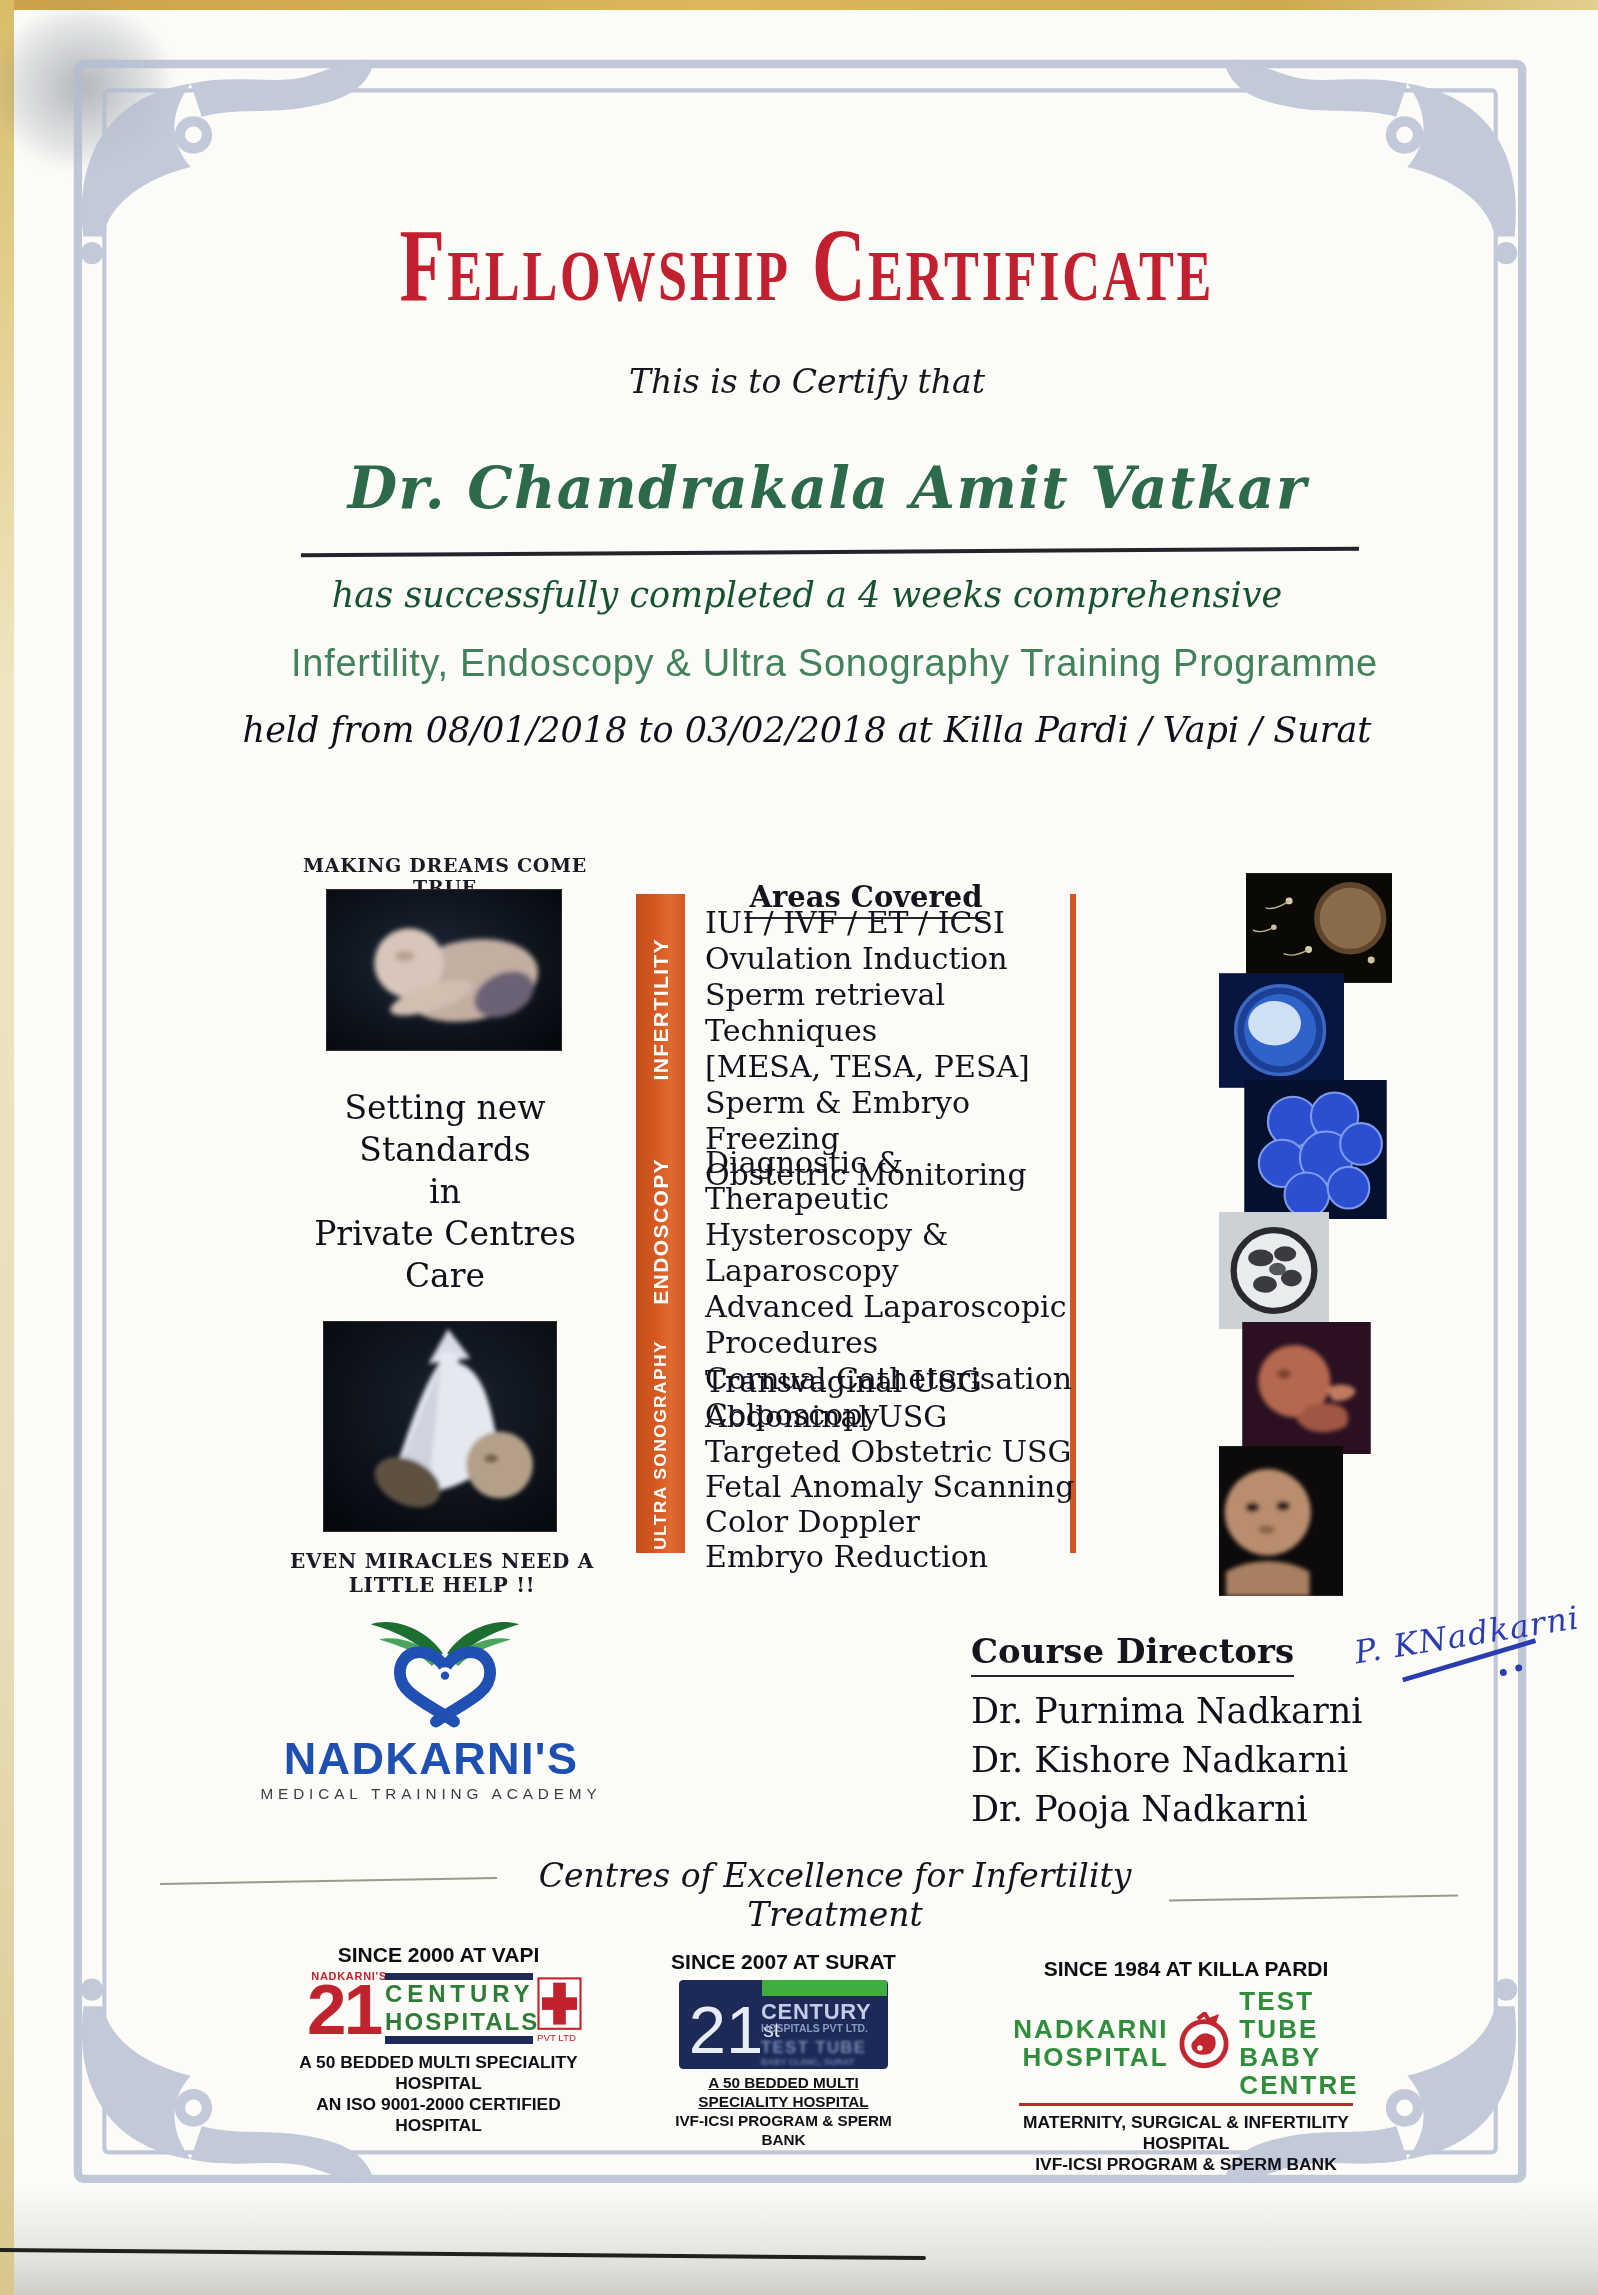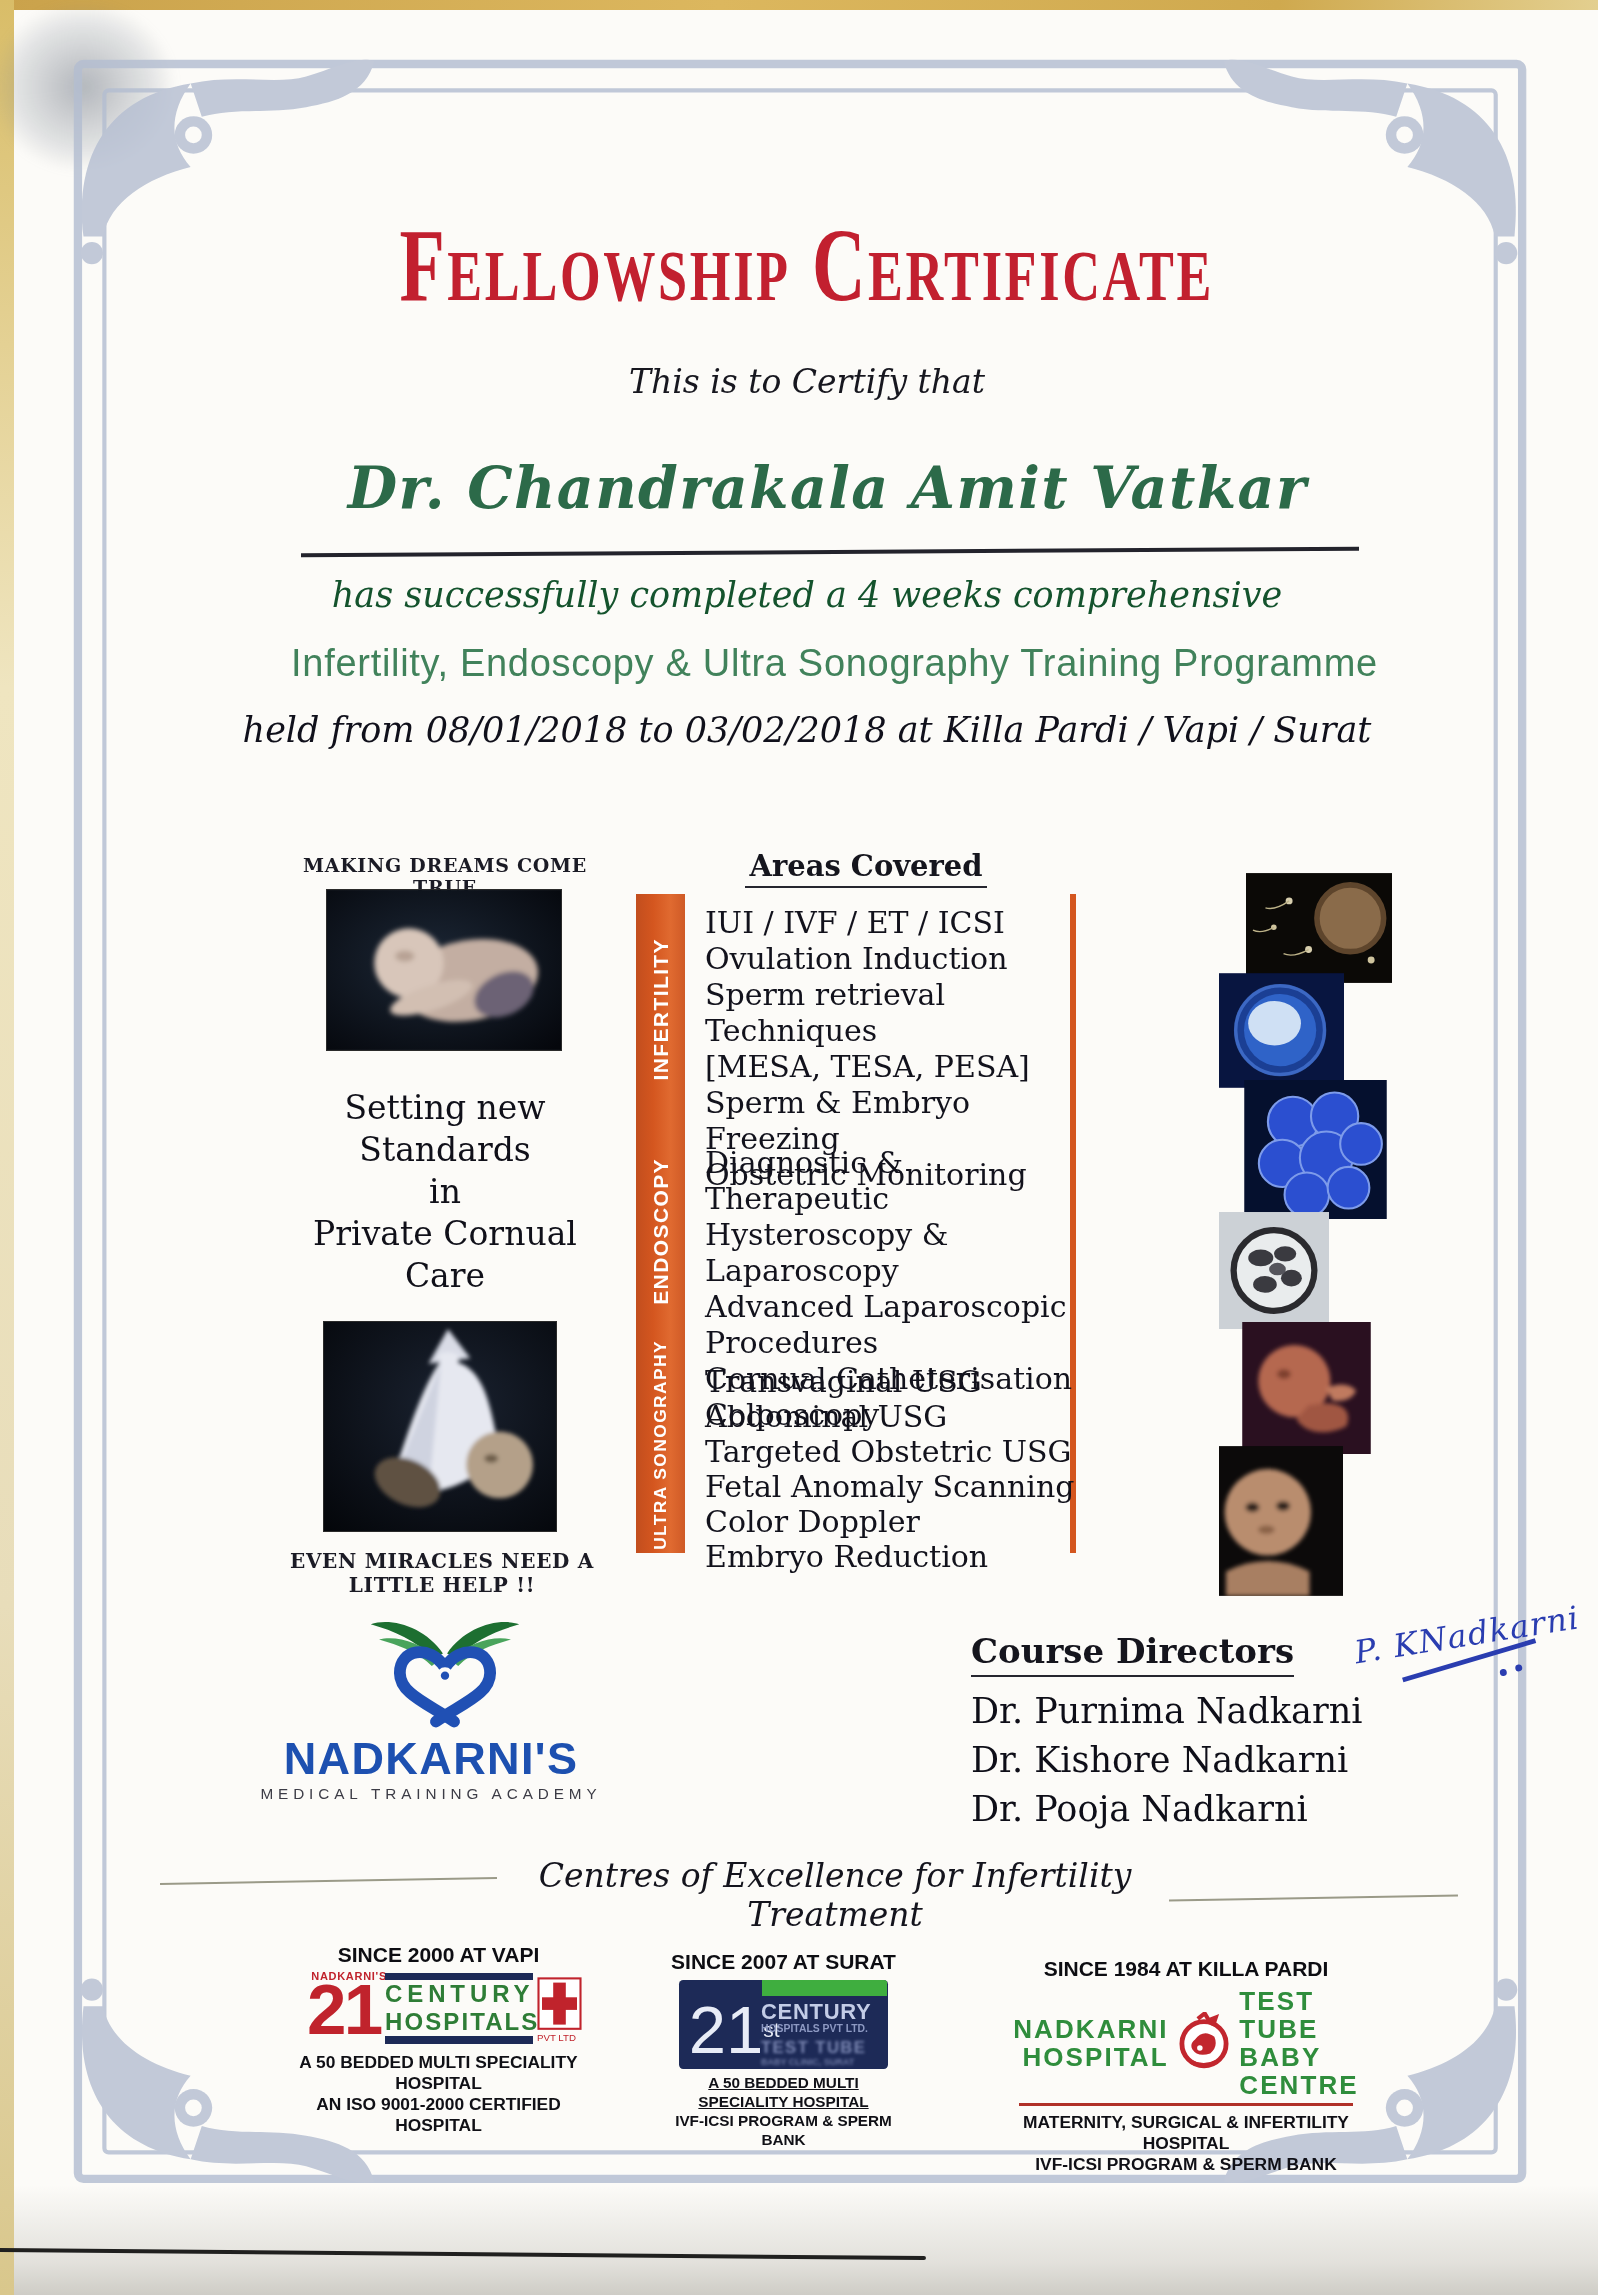--- a/index.html
+++ b/index.html
@@ -36,21 +36,21 @@
   .recipient{left:111px;top:454px;width:1433px;font-style:italic;font-weight:bold;
     font-size:57px;color:#2c6a49;letter-spacing:1.4px;}
   .name-underline{left:301px;top:550px;width:1058px;height:3.5px;background:#23232c;
     transform:rotate(-.35deg);}
   .completed{left:111px;top:575px;width:1392px;font-style:italic;font-size:35px;color:#14532d;}
   .programme{left:111px;top:642px;width:1447px;font-family:"Liberation Sans",sans-serif;
     font-size:38px;color:#41825b;letter-spacing:0.7px;}
   .held{left:111px;top:710px;width:1392px;font-style:italic;font-size:35px;color:#10101b;text-align:center;}
 
   
-  .areas-head{left:727px;top:849px;width:278px;}
+  .areas-head{left:727px;top:880px;width:278px;}
   .areas-head span{display:inline-block;font-weight:bold;font-size:29px;
     border-bottom:2.8px solid #26262f;padding:0 4.2px 2.8px 4.2px;}
   .cat-bar{left:636px;top:894px;width:49px;height:659px;
     background:linear-gradient(90deg,#c24e1e,#d4561f 35%,#e06a30 70%,#cf5a26);}
   .cat-label{left:636px;width:49px;display:flex;align-items:center;justify-content:center;}
   .cat-label span{writing-mode:vertical-rl;transform:rotate(180deg);
     font-family:"Liberation Sans",sans-serif;font-weight:bold;color:#fff;letter-spacing:1.4px;}
   .cat-div{left:1070px;top:894px;width:6.3px;height:659px;background:#d4561f;}
   .ai-group{left:705px;width:376px;font-size:30px;color:#12121c;line-height:36px;margin-top:12px;}
 
@@ -185,21 +185,21 @@
         <circle cx="118" cy="105" r="50" fill="#d8c6ba"></circle>
         <ellipse cx="150" cy="155" rx="62" ry="18" fill="#d2bfb2" transform="rotate(-18 150 155)"></ellipse>
         <ellipse cx="255" cy="150" rx="45" ry="30" fill="#6c6274" transform="rotate(-25 255 150)"></ellipse>
         <ellipse cx="112" cy="95" rx="14" ry="8" fill="#b7a294"></ellipse>
       </g>
     </svg>
   </div>
   <div class="abs tagline ctr">
     <div>Setting new Standards</div>
     <div>in</div>
-    <div>Private Cornual Care</div>
+    <div>Private Centres Care</div>
   </div>
   <div class="abs photo" style="left:323px;top:1321px;width:232px;height:209px;">
     <svg width="232" height="209" viewBox="0 0 333 300">
       <defs>
           <filter id="b2">
             <feGaussianBlur stdDeviation="3"></feGaussianBlur>
           </filter>
         </defs>
       <rect width="333" height="300" fill="#0a0d13"></rect>
       <radialGradient id="vg2" cx="55%" cy="40%" r="80%">

